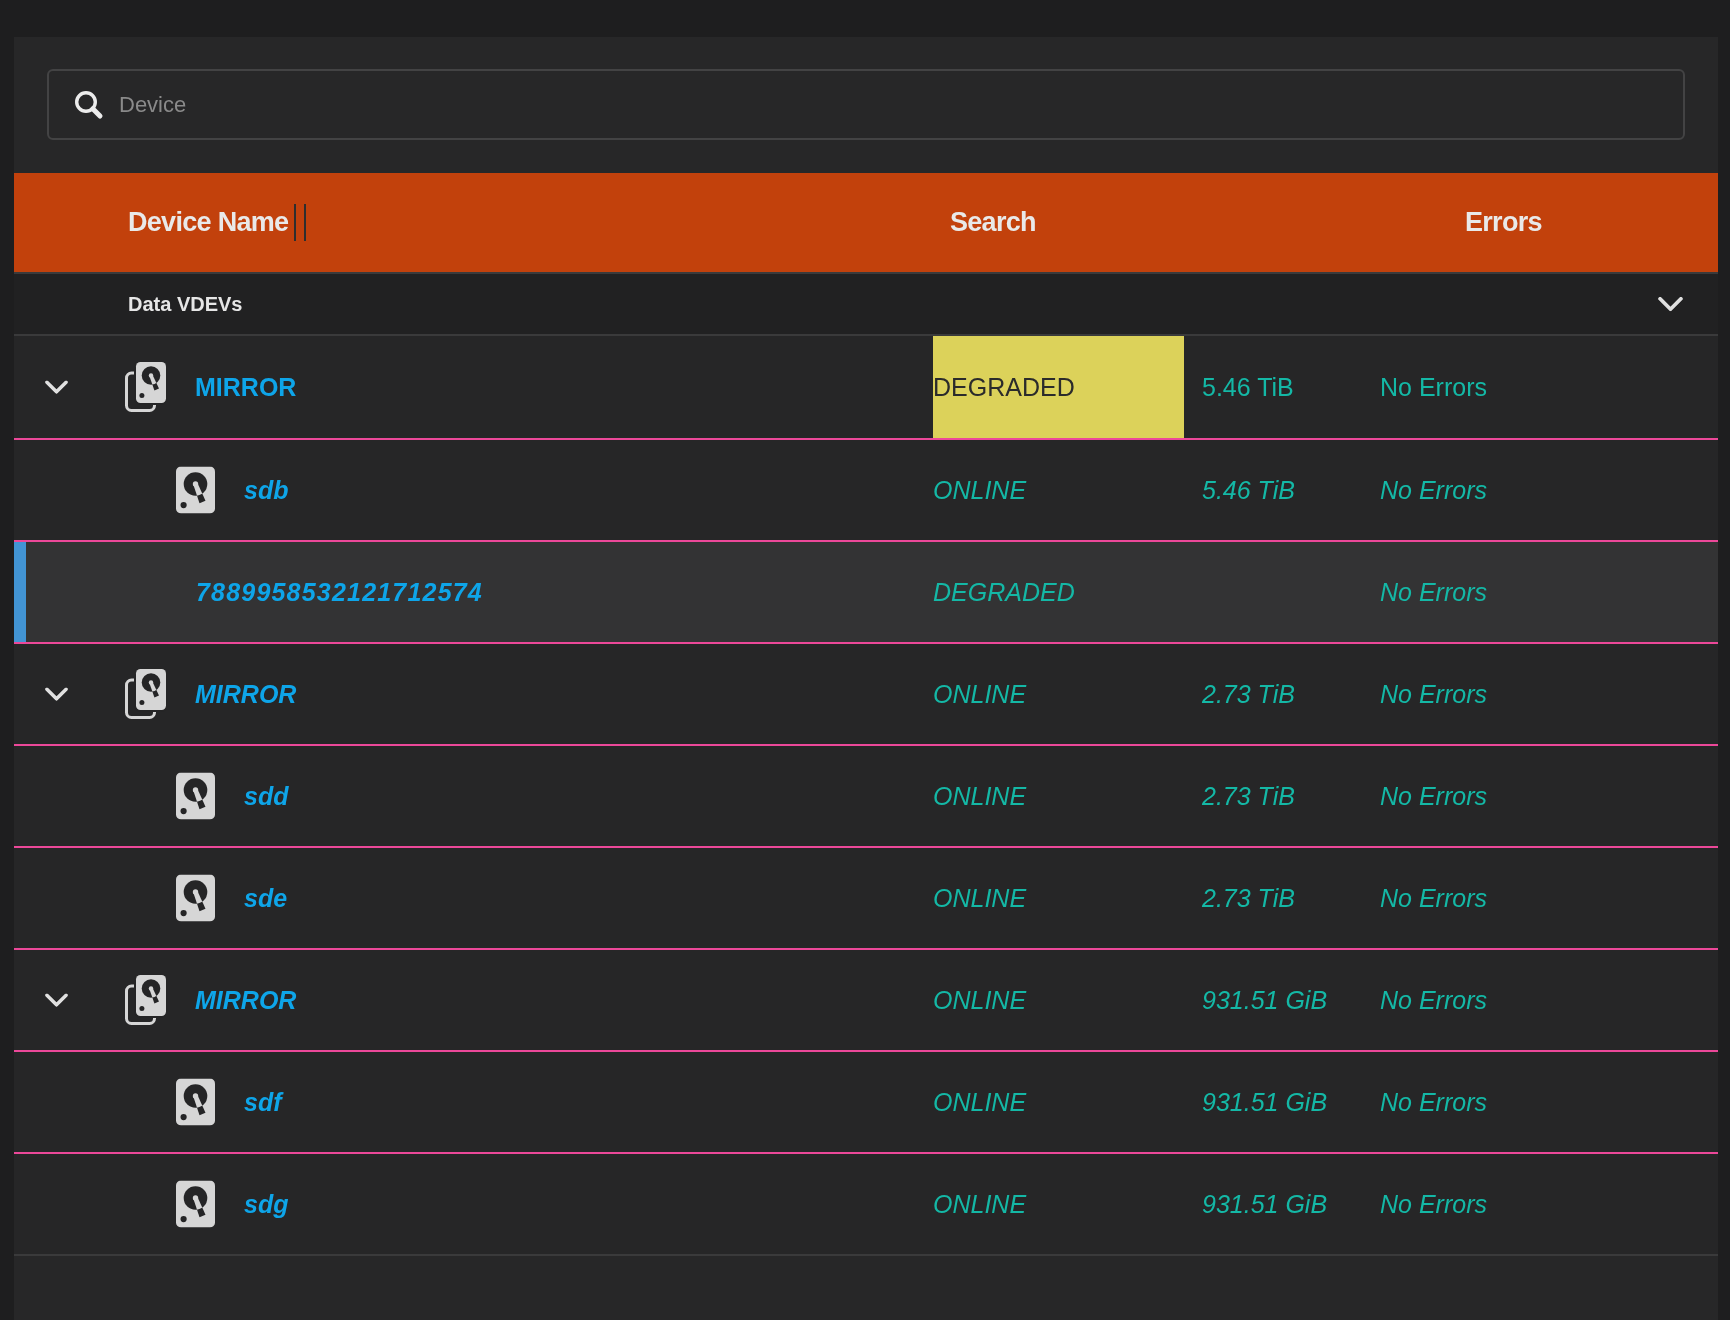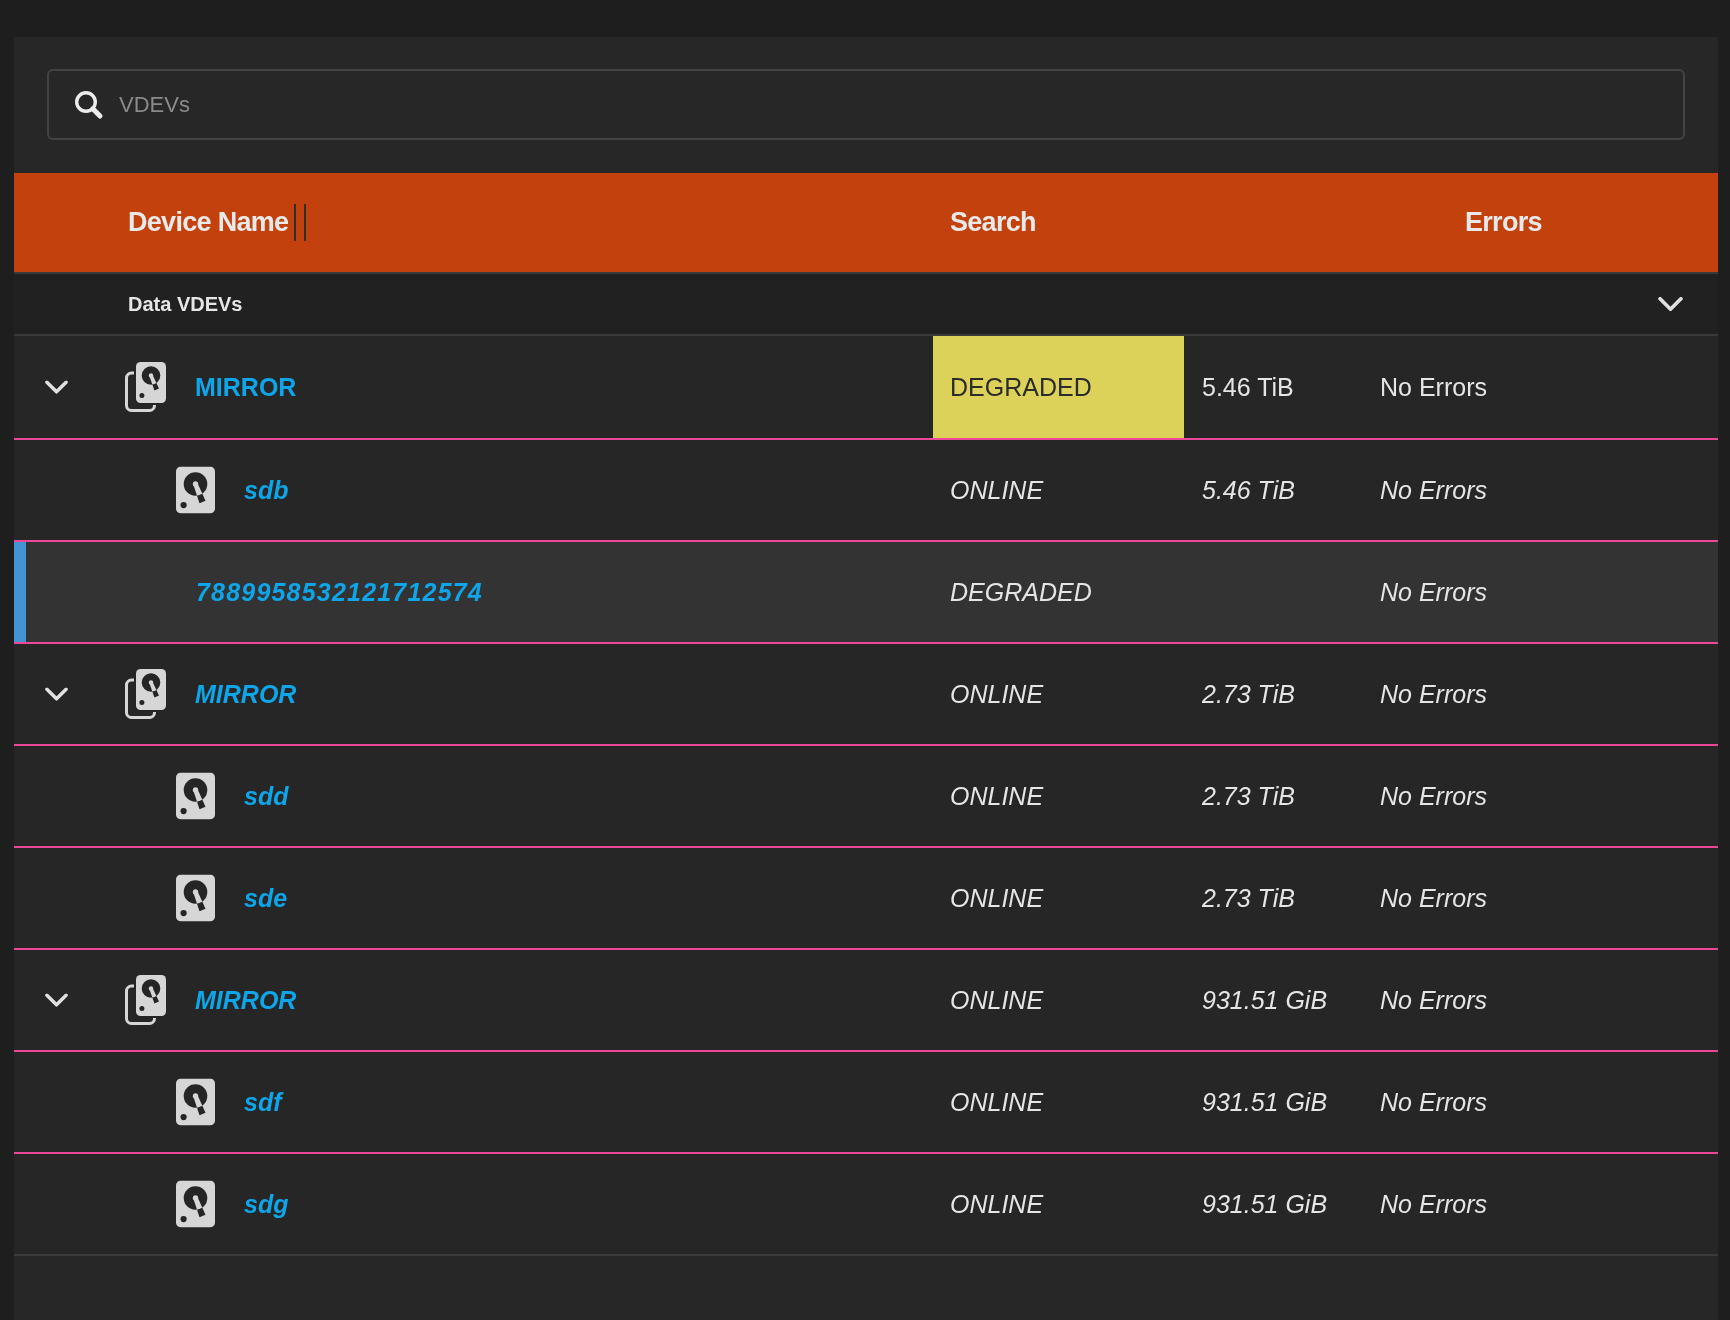--- a/index.html
+++ b/index.html
@@ -88,26 +88,26 @@
   .row.selected .select-bar {
     position: absolute; left: 0; top: 0; bottom: 0; width: 12px;
     background: #4294d4;
   }
   .cell {
     position: absolute; top: 0; height: 100%;
     display: flex; align-items: center;
     white-space: nowrap;
   }
   .cell-name   { left: 0;      width: 919px; }
-  .cell-status { left: 919px;  width: 251px; padding-left: 17px; }
+  .cell-status { left: 919px;  width: 251px; }
   .cell-cap    { left: 1188px; width: 246px; }
   .cell-err    { left: 1366px; width: 253px; }
   .cell-status.degraded { background: #dcd25a; }
   .cell-status.degraded .val { color: #2b2b2b; }
-  .val { font-size: 25px; color: #e5e5e5; }
+  .val { font-size: 25px; color: #14b8a6; }
   .device-label {
     position: absolute;
     font-size: 25px; font-weight: 700; color: #0ea5e9;
     white-space: nowrap;
   }
   .row.vdev .device-label    { left: 181px; }
   .row.disk .device-label    { left: 230px; }
   .row.missing .device-label { left: 182px; letter-spacing: 1.2px; }
   .toggle-btn {
     position: absolute; left: 26px; top: 50%;
@@ -159,21 +159,21 @@
   </defs>
 </svg>
 
 <div class="panel">
 
   <div class="search-box">
     <svg class="search-icon-svg" width="34" height="34" viewBox="0 0 34 34">
       <circle cx="14" cy="14" r="9.3" fill="none" stroke="#ececec" stroke-width="3.4"></circle>
       <line x1="20.8" y1="20.8" x2="28" y2="28" stroke="#ececec" stroke-width="5" stroke-linecap="round"></line>
     </svg>
-    <span class="search-placeholder">VDEVs</span>
+    <span class="search-placeholder">Device</span>
   </div>
 
   <div class="thead">
     <div class="th" style="left:114px">Device Name</div>
     <div class="th-resizer"></div>
     <div class="th" style="left:936px">Search</div>
     <div class="th" style="left:1451px">Errors</div>
   </div>
 
   <div class="group-row">

